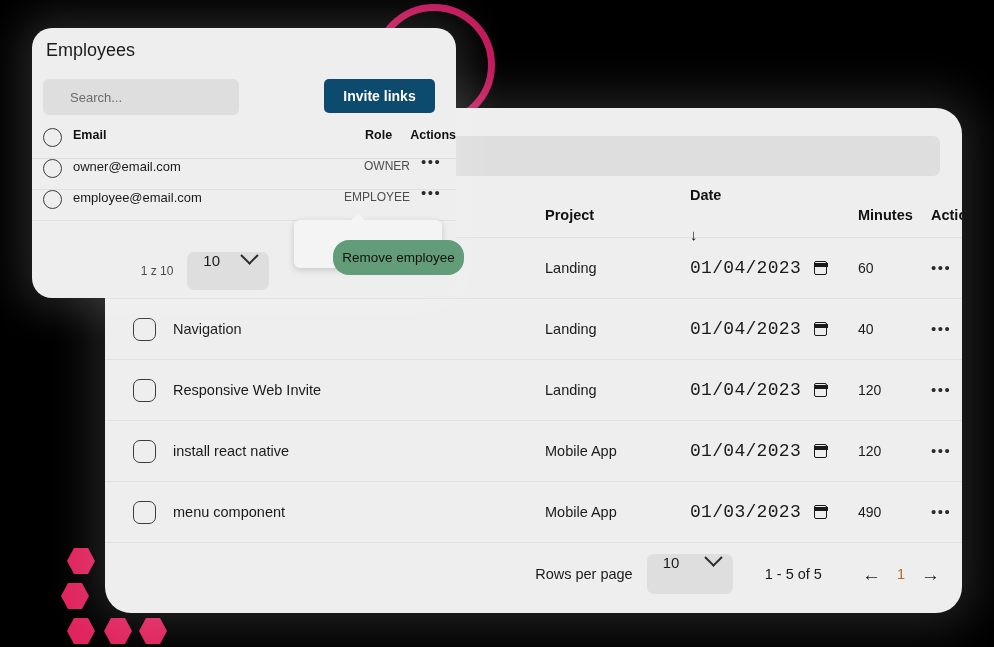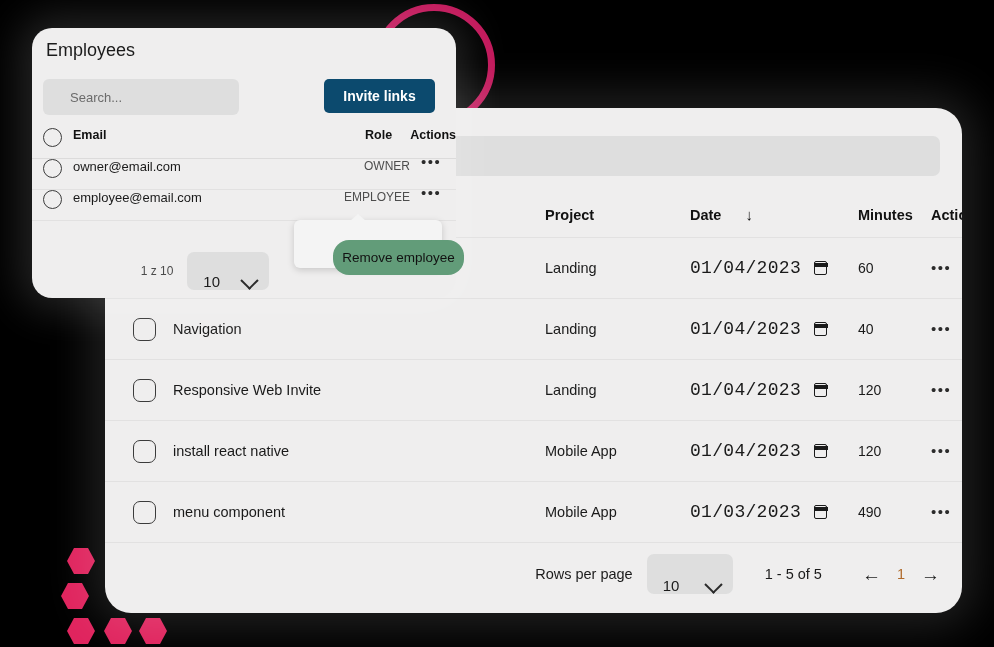--- a/index.html
+++ b/index.html
@@ -127,21 +127,21 @@
   .mt-row.header .mt-project,
   .mt-row.header .mt-date,
   .mt-row.header .mt-min,
   .mt-row.header .mt-act {
     font-weight: bold;
     font-size: 14.5px;
     font-family: "Liberation Sans", sans-serif;
     letter-spacing: 0;
     color: #121212;
   }
-  .mt-row.header .mt-date { display: flex; align-items: flex-start; gap: 24px; }
+  .mt-row.header .mt-date { display: flex; align-items: flex-start; gap: 24px; flex-direction: column; }
   .sort-arrow { font-size: 15px; line-height: 1; }
   .dots {
     letter-spacing: 1.5px;
     font-size: 15px;
     color: #2b2b2b;
     line-height: 0.4;
   }
   .cal-ico {
     width: 13px; height: 14px;
     position: relative;
@@ -172,21 +172,21 @@
   #rows-per-page-label {
     font-size: 14.5px;
     color: #1b1b1b;
     margin-right: 14px;
   }
   .select-box {
     background: #dedede;
     border-radius: 7px;
     height: 40px;
     display: flex;
-    align-items: flex-end;
+    align-items: flex-start;
     justify-content: space-between;
     padding: 0 13px 0 16px;
     box-sizing: border-box;
     font-size: 15px;
     color: #1b1b1b;
   }
   #rows-select { width: 86px; margin-right: 32px; }
   .chev {
     width: 11px; height: 11px;
     border-right: 2px solid #2a2a2a;

